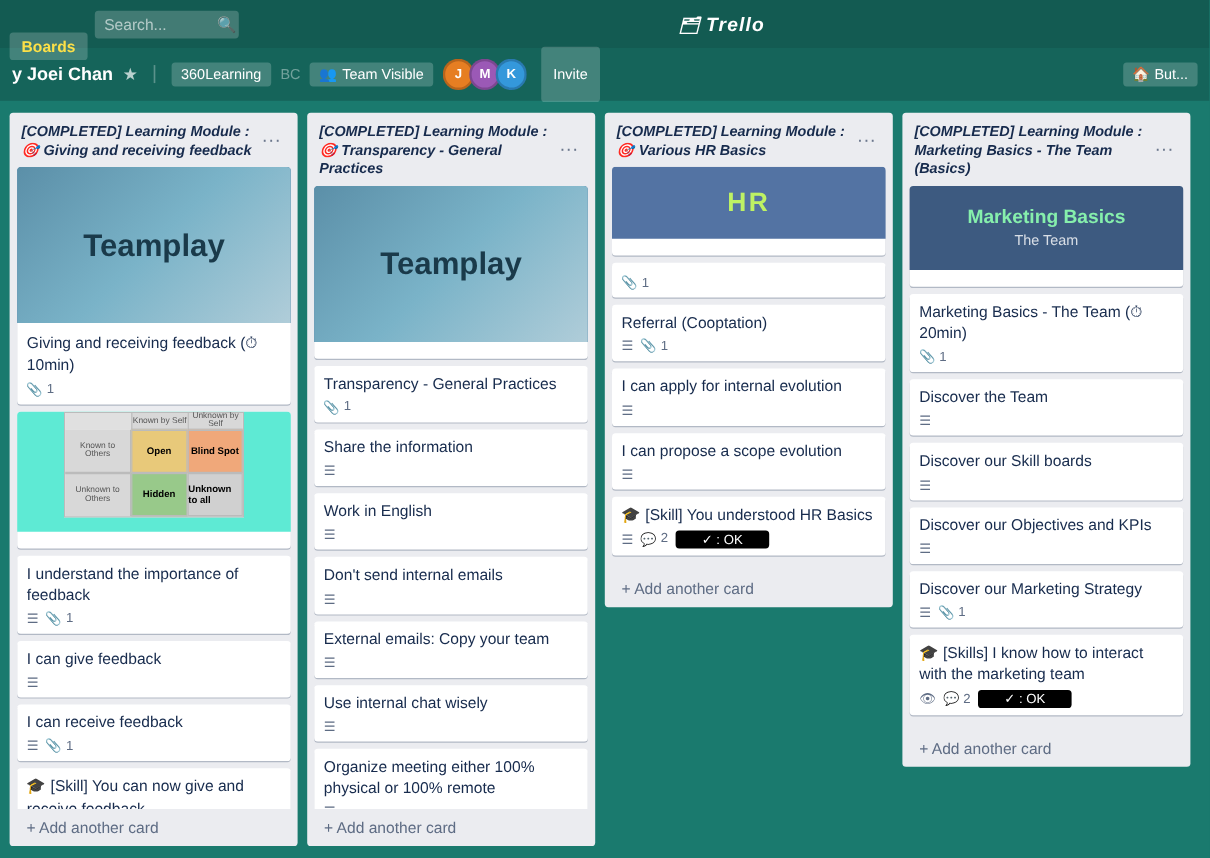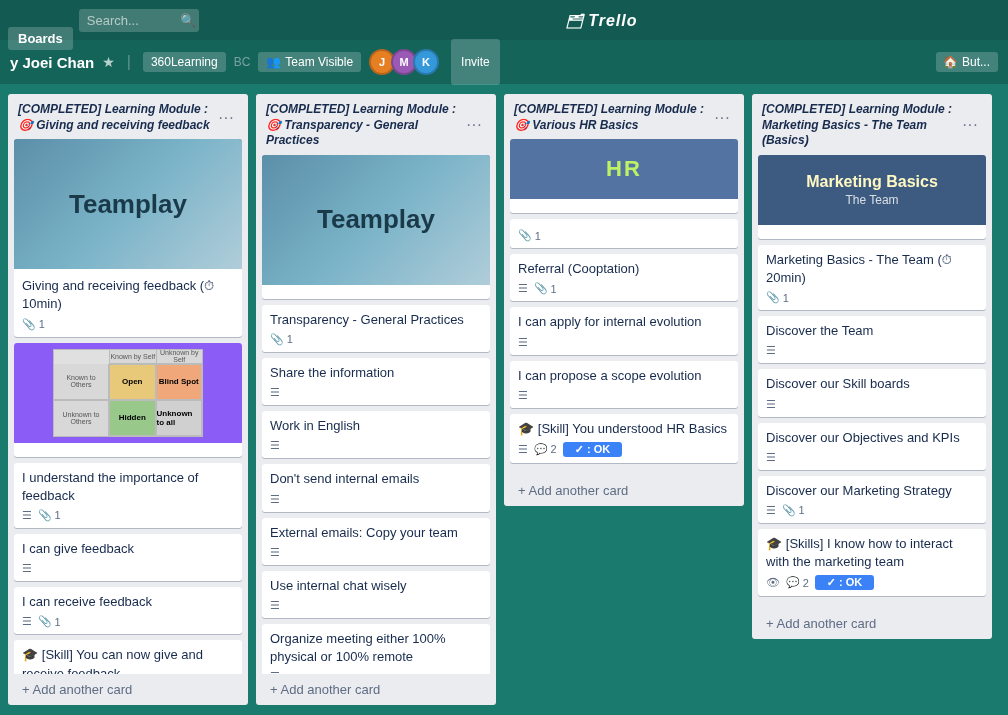--- a/index.html
+++ b/index.html
@@ -14,21 +14,21 @@
     .top-nav {
       background: rgba(0,0,0,0.25);
       height: 40px;
       display: flex;
       align-items: center;
       padding: 0 8px;
       gap: 6px;
     }
     .nav-boards-btn {
       background: rgba(255,255,255,0.2);
-      color: #ffffff;
+      color: #fde047;
       border: none;
       border-radius: 3px;
       padding: 4px 10px;
       font-size: 13px;
       cursor: pointer;
       font-weight: 600;
       margin-top: 36px;
     }
     .nav-search {
       background: rgba(255,255,255,0.2);
@@ -192,45 +192,45 @@
       margin-top: 4px;
     }
     .badge {
       display: flex;
       align-items: center;
       gap: 3px;
       font-size: 11px;
       color: #5e6c84;
     }
     .badge-ok {
-      background: #3b82f6;
-      color: #fff;
-      border-radius: 3px;
-      padding: 1px 12px;
+      background: #000000;
+      color: #fff;
+      border-radius: 3px;
+      padding: 1px 22px;
       font-size: 11px;
-      font-weight: 700;
+      font-weight: 400;
     }
     .card-cover {
       background: #4a7fa5;
       border-radius: 3px 3px 0 0;
       height: 130px;
       display: flex;
       align-items: center;
       justify-content: center;
       margin: -6px -8px 8px;
       position: relative;
       overflow: hidden;
     }
     .card-cover-alt {
-      background: #8b5cf6;
+      background: #5eead4;
       border-radius: 3px 3px 0 0;
       height: 100px;
       margin: -6px -8px 8px;
       display: flex;
-      align-items: center;
+      align-items: flex-start;
       justify-content: center;
       overflow: hidden;
     }
 
     
     .hr-cover {
       background: #5373a3;
       border-radius: 3px 3px 0 0;
       height: 60px;
       margin: -6px -8px 8px;
@@ -251,21 +251,21 @@
       border-radius: 3px 3px 0 0;
       height: 70px;
       margin: -6px -8px 8px;
       display: flex;
       flex-direction: column;
       align-items: center;
       justify-content: center;
       gap: 2px;
     }
     .mkt-cover-title {
-      color: #fef9c3;
+      color: #86efac;
       font-size: 16px;
       font-weight: 700;
     }
     .mkt-cover-sub {
       color: rgba(255,255,255,0.8);
       font-size: 12px;
     }
 
     
     .add-card-btn {

